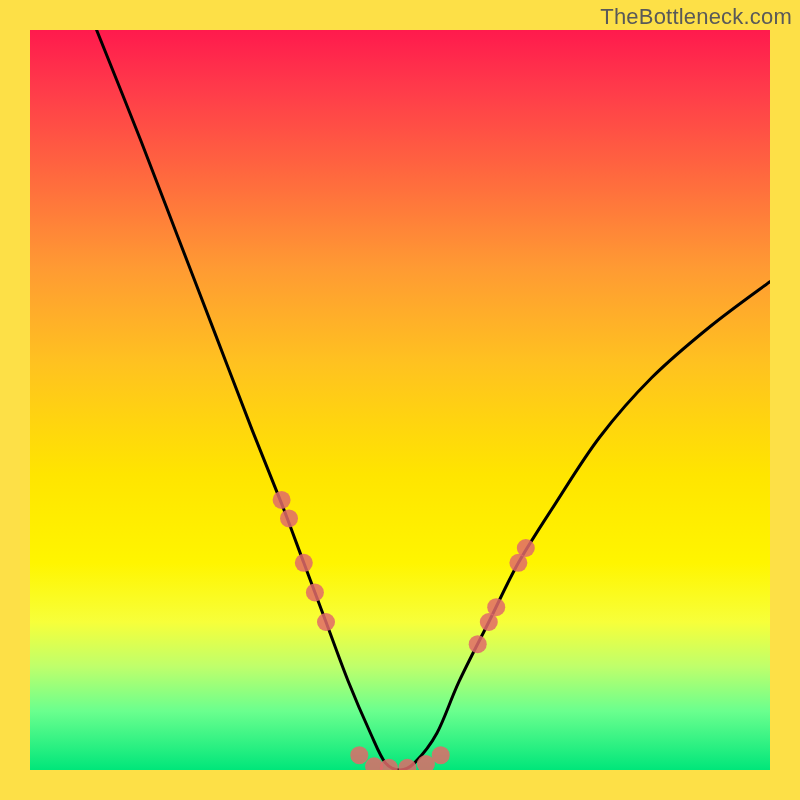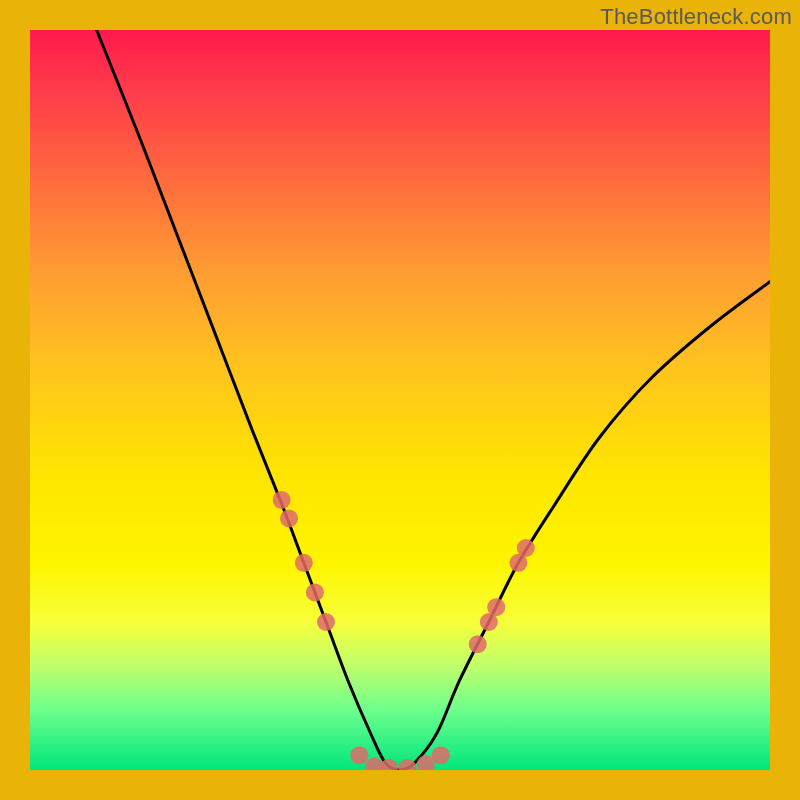--- a/index.html
+++ b/index.html
@@ -8,21 +8,21 @@
     width: 800px;
     height: 800px;
     overflow: hidden;
     background: #000;
     font-family: Arial, Helvetica, sans-serif;
   }
   .frame {
     position: relative;
     width: 800px;
     height: 800px;
-    background: #eab308;
+    background: #fde047;
   }
   .plot {
     position: absolute;
     left: 30px;
     top: 30px;
     width: 740px;
     height: 740px;
     background: linear-gradient(to bottom,
       #ff1a4d 0%,
       #ff3b4a 8%,

